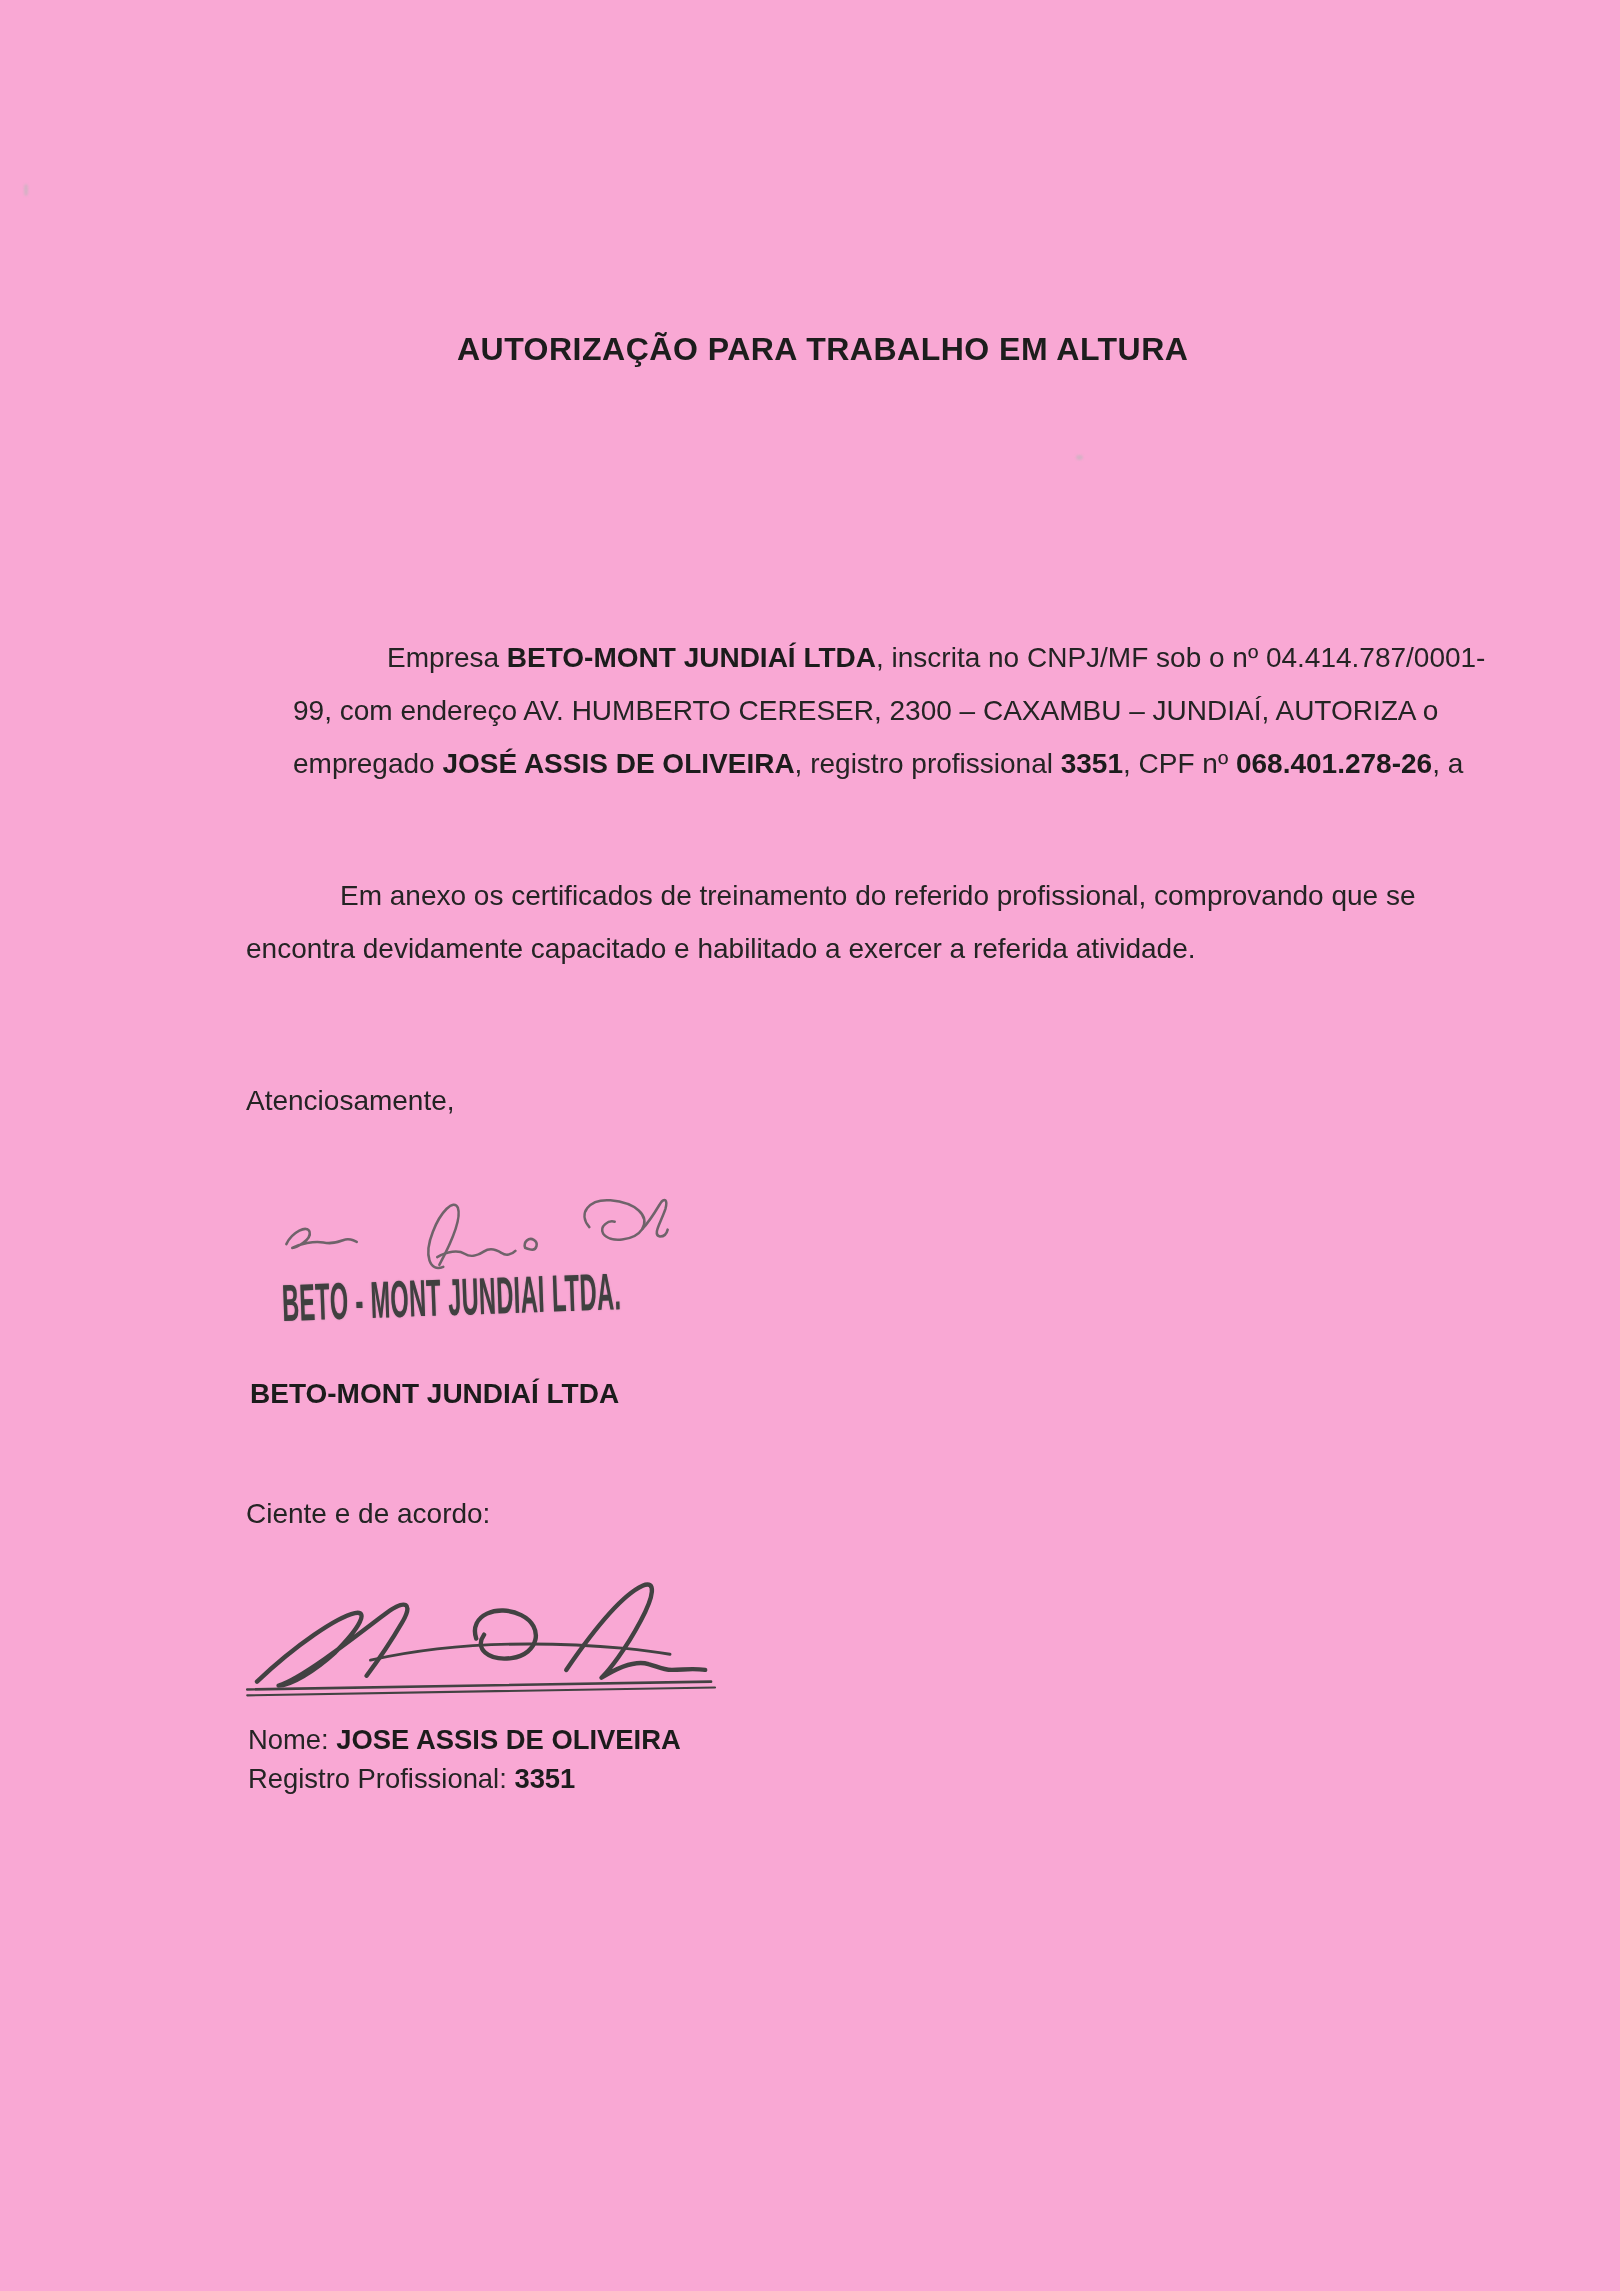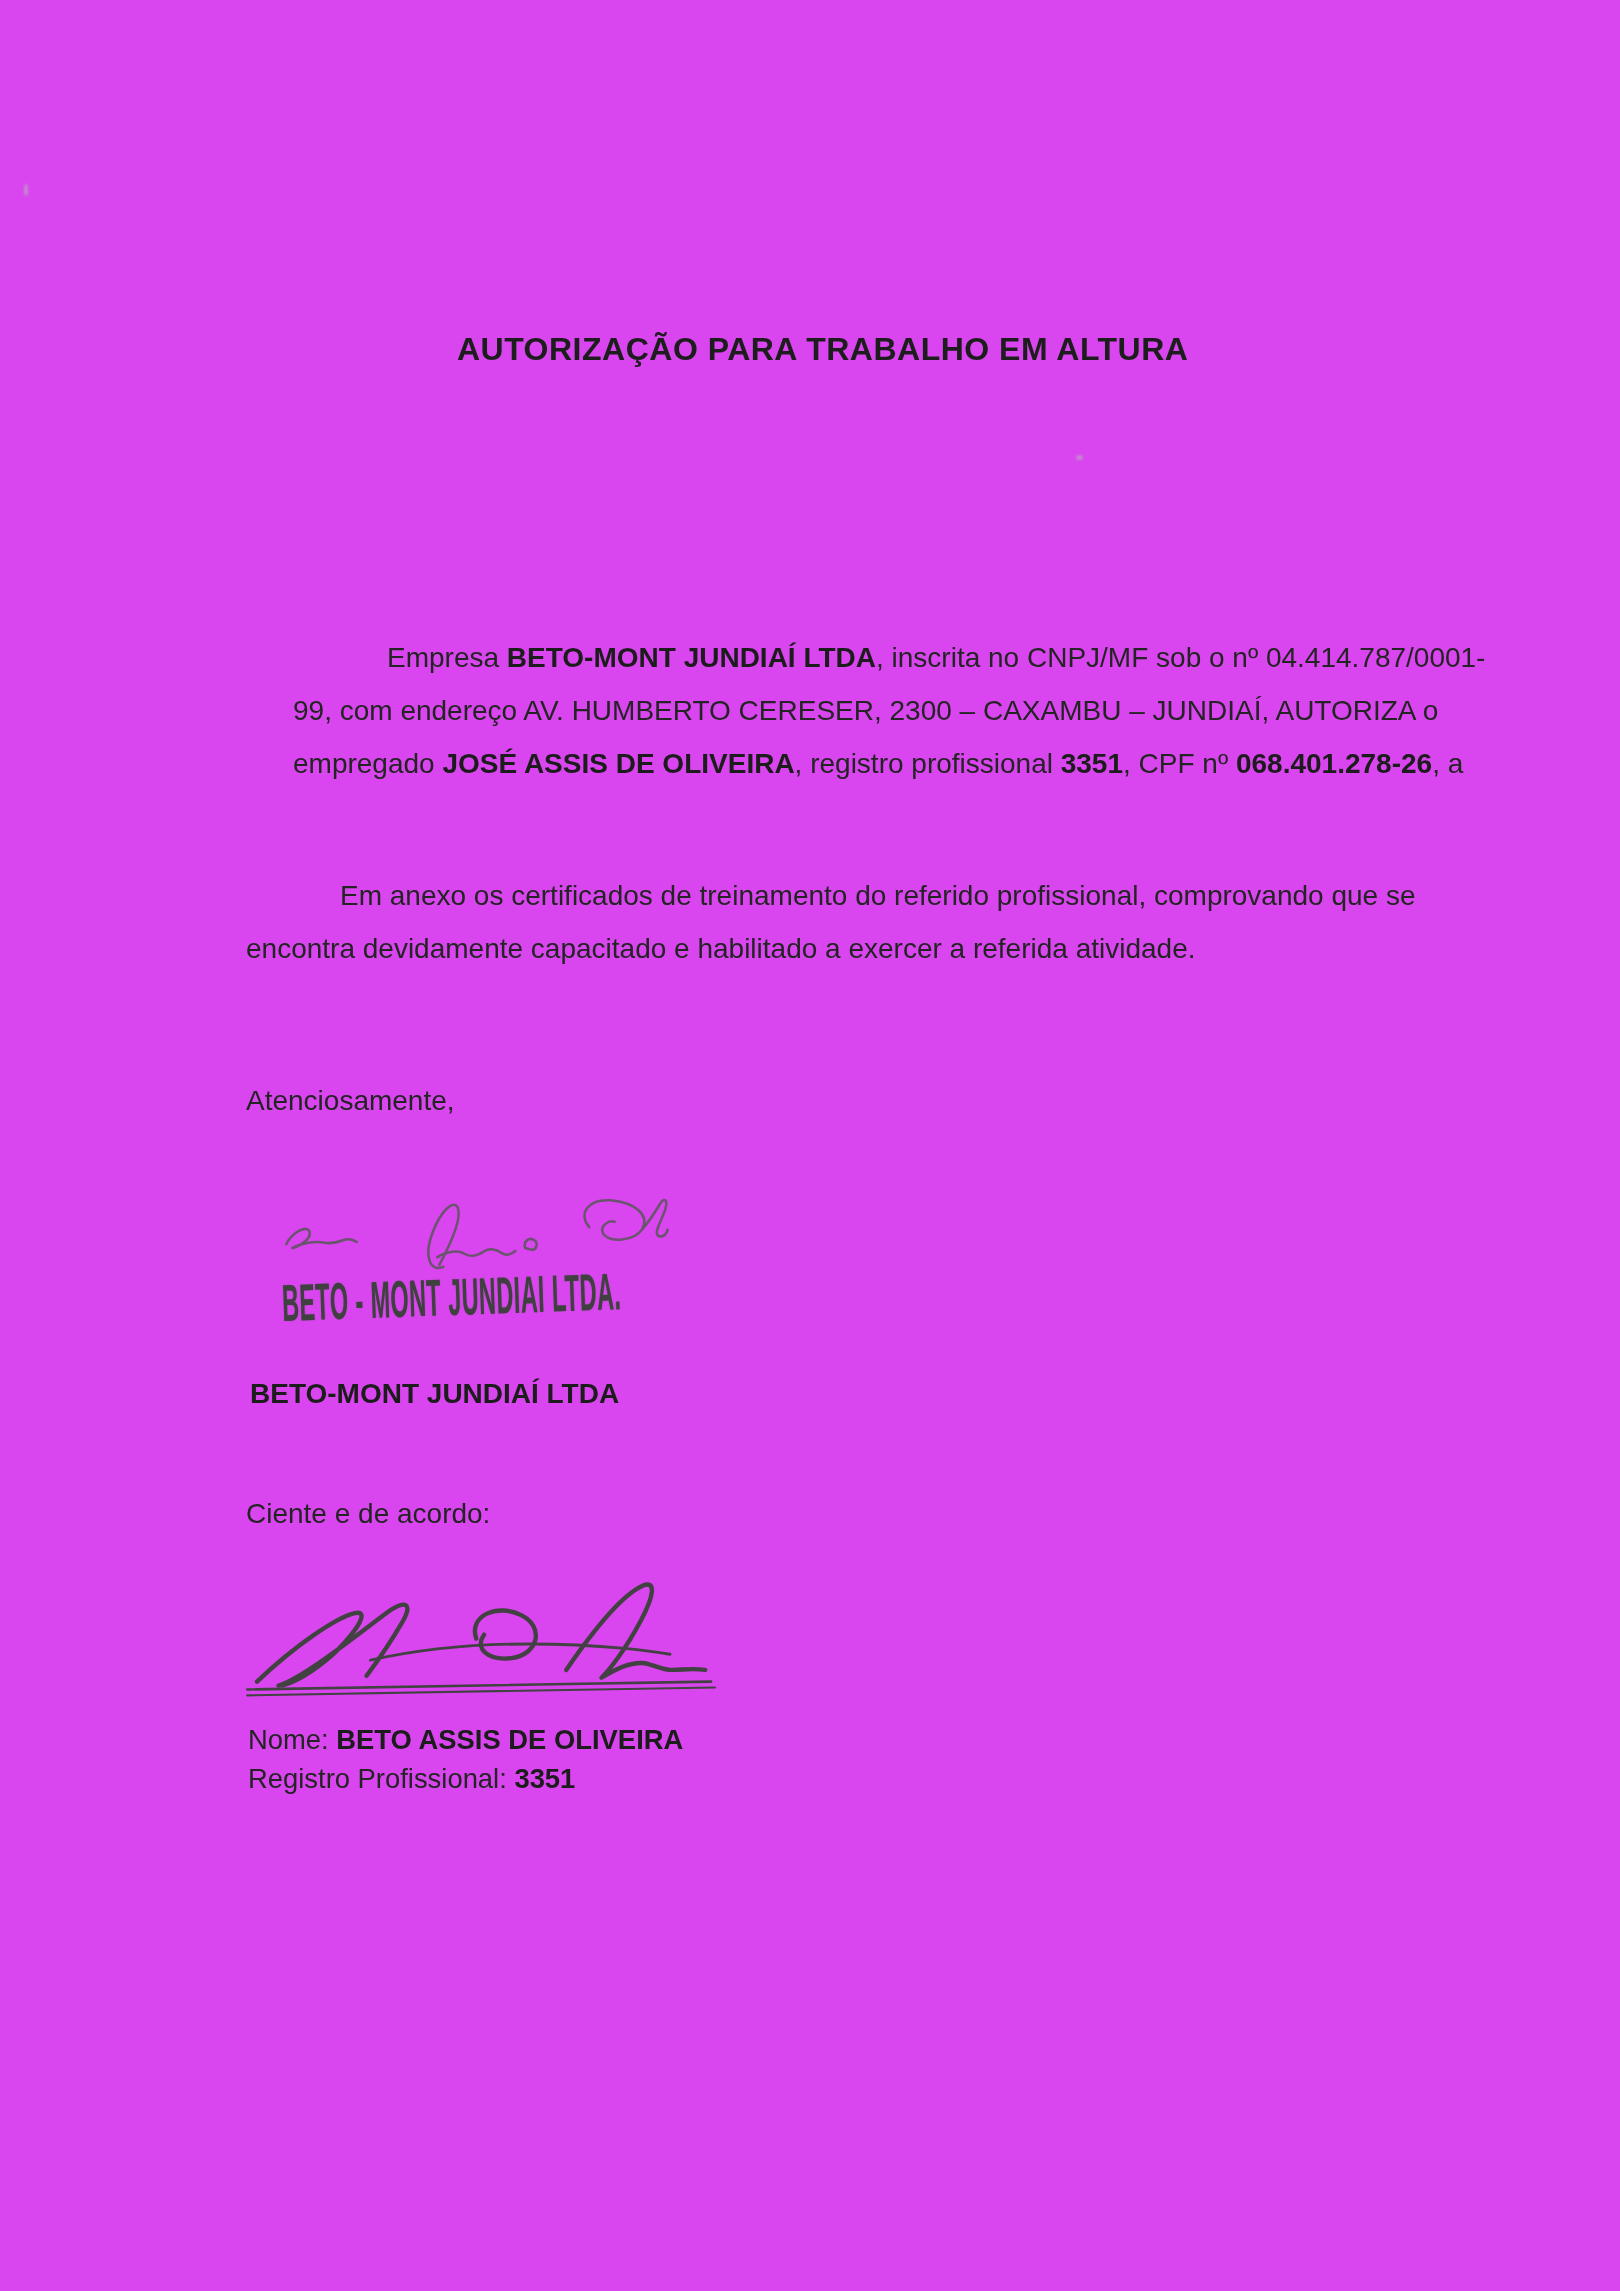--- a/index.html
+++ b/index.html
@@ -1,19 +1,19 @@
 <!DOCTYPE html>
 <html><head>
 <meta charset="utf-8">
 <style>
   html,body{margin:0;padding:0;background:#9a9a9a;}
   .page{
     position:relative;
     width:1620px;height:2292px;
-    background:#d946ef;
+    background:#f9a8d4;
     font-family:"Liberation Sans", sans-serif;
     color:#232323;
     overflow:hidden;
   }
   .abs{position:absolute;}
   .doc-title{
     top:331px;left:0;width:1620px;
     text-align:center;
     transform:translateX(12.7px);
     font-size:32px;font-weight:bold;
@@ -111,18 +111,18 @@
       <path d="M16,110 C56,72 98,44 116,40 C130,37 122,54 96,80 C74,100 50,114 38,114 C60,108 114,66 148,40 C168,25 176,30 164,50 C150,74 134,96 128,104"></path>
       <path d="M240,66 C232,42 262,30 286,42 C310,54 304,82 276,86 C252,89 238,76 248,62"></path>
       <path d="M132,88 C212,70 302,68 392,76 C412,78 426,80 438,82" stroke-width="3"></path>
       <path d="M332,98 C358,60 388,22 410,12 C424,6 422,22 408,48 C392,78 376,98 368,106 C384,96 402,88 416,92 C424,94 430,98 440,98 C452,98 460,96 474,98"></path>
       <path d="M6,118 L480,110" stroke-width="2.6"></path>
       <path d="M6,124 L484,116" stroke-width="2.2"></path>
     </g>
   </svg>
 
   <div class="abs signee">
-    <div class="line"><span>Nome: </span><span class="b">BETO ASSIS DE OLIVEIRA</span></div>
+    <div class="line"><span>Nome: </span><span class="b">JOSE ASSIS DE OLIVEIRA</span></div>
     <div class="line"><span>Registro Profissional: </span><span class="b">3351</span></div>
   </div>
 
 </div>
 
 
 </body></html>

